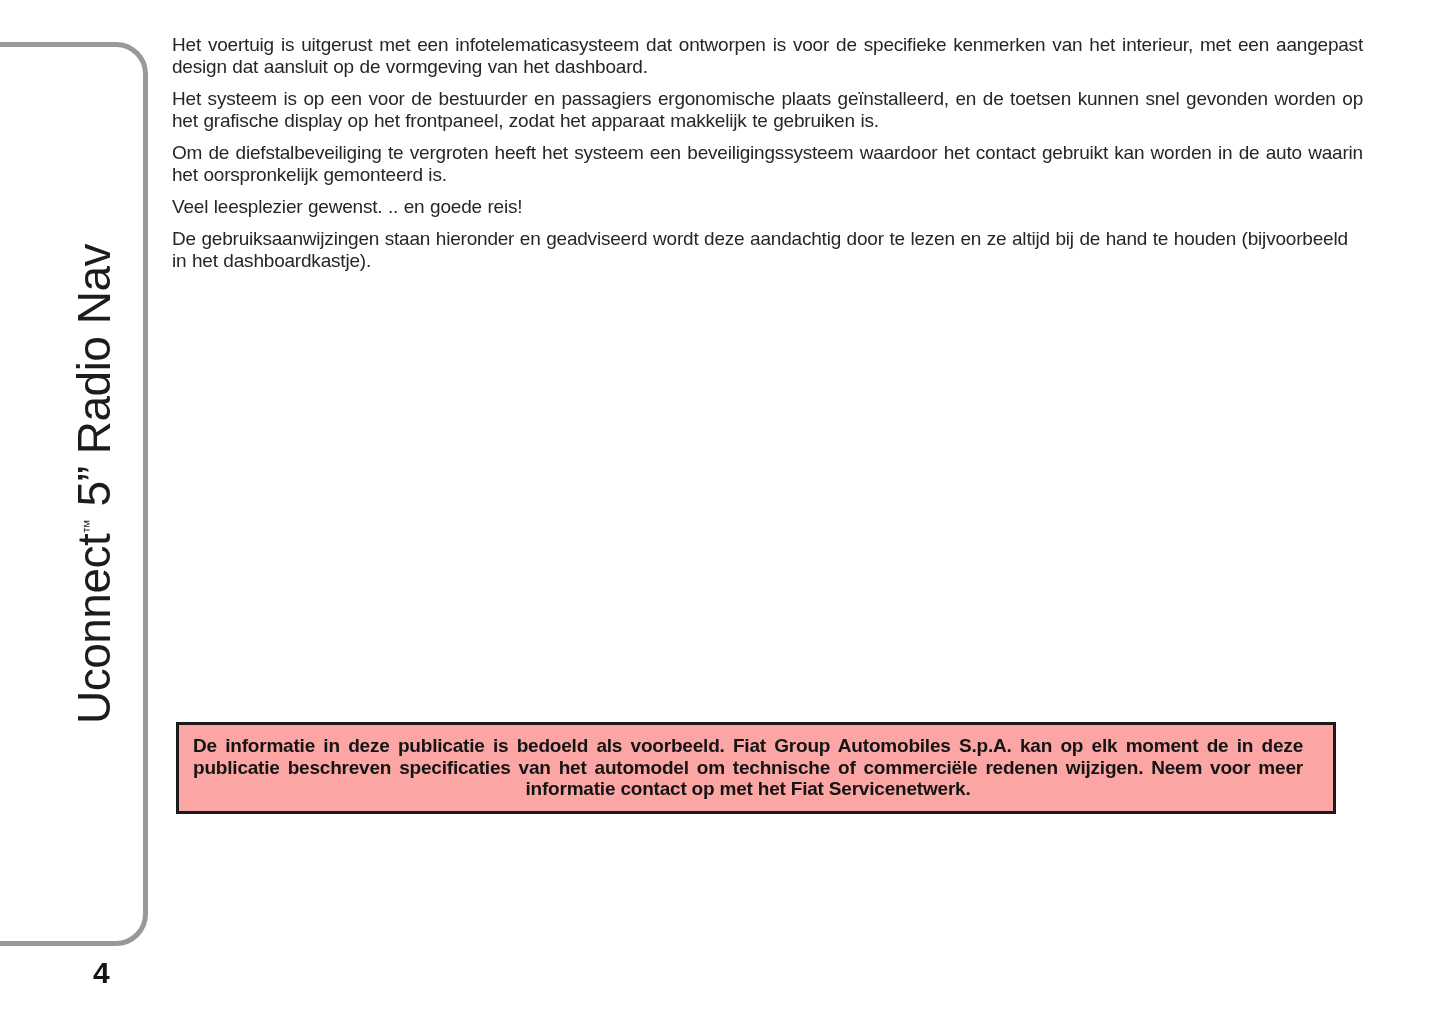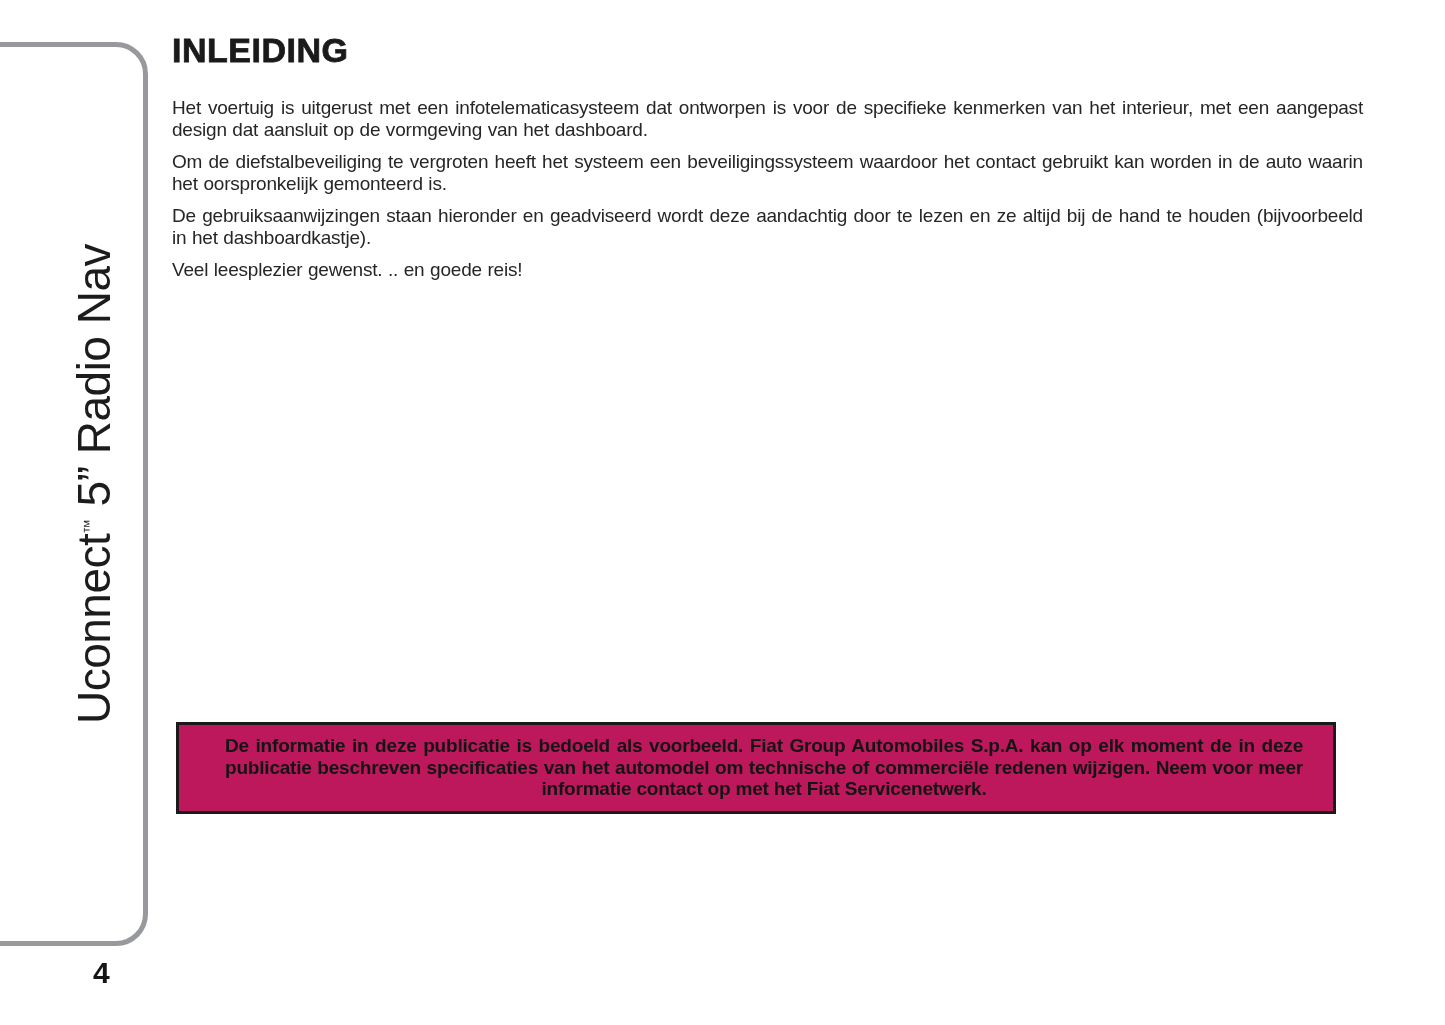--- a/index.html
+++ b/index.html
@@ -68,22 +68,22 @@
     word-spacing: 0.5px;
     margin-bottom: 10px;
   }
   .para:last-of-type { text-align: left; }
 
   .notice {
     position: absolute;
     left: 176px; top: 722px;
     width: 1160px;
     border: 3px solid #1a1a1a;
-    background: #be185d;
-    padding: 10px 30px 11px 46px;
+    background: #fca5a5;
+    padding: 10px 30px 11px 14px;
   }
   .notice-text {
     font-size: 19px;
     line-height: 21.5px;
     font-weight: bold;
     color: #141414;
     text-align: justify;
     text-align-last: center;
     letter-spacing: -0.2px;
   }
@@ -93,24 +93,24 @@
 
 <div class="page">
 
   <div class="sidebar-frame"></div>
 
   <div class="sidebar-title"><span>Uconnect</span><sup>™</sup><span> 5” Radio Nav</span></div>
 
   <div class="page-number">4</div>
 
   <main class="content">
-    <h1 class="heading">INLEIDING</h1>
     <p class="para">Het voertuig is uitgerust met een infotelematicasysteem dat ontworpen is voor de specifieke kenmerken van het interieur, met een aangepast design dat aansluit op de vormgeving van het dashboard.</p>
+    <p class="para">Het systeem is op een voor de bestuurder en passagiers ergonomische plaats geïnstalleerd, en de toetsen kunnen snel gevonden worden op het grafische display op het frontpaneel, zodat het apparaat makkelijk te gebruiken is.</p>
     <p class="para">Om de diefstalbeveiliging te vergroten heeft het systeem een beveiligingssysteem waardoor het contact gebruikt kan worden in de auto waarin het oorspronkelijk gemonteerd is.</p>
+    <p class="para">Veel leesplezier gewenst. .. en goede reis!</p>
     <p class="para">De gebruiksaanwijzingen staan hieronder en geadviseerd wordt deze aandachtig door te lezen en ze altijd bij de hand te houden (bijvoorbeeld in het dashboardkastje).</p>
-    <p class="para">Veel leesplezier gewenst. .. en goede reis!</p>
   </main>
 
   <div class="notice">
     <p class="notice-text">De informatie in deze publicatie is bedoeld als voorbeeld. Fiat Group Automobiles S.p.A. kan op elk moment de in deze publicatie beschreven specificaties van het automodel om technische of commerciële redenen wijzigen. Neem voor meer informatie contact op met het Fiat Servicenetwerk.</p>
   </div>
 
 </div>
 
 </body></html>

